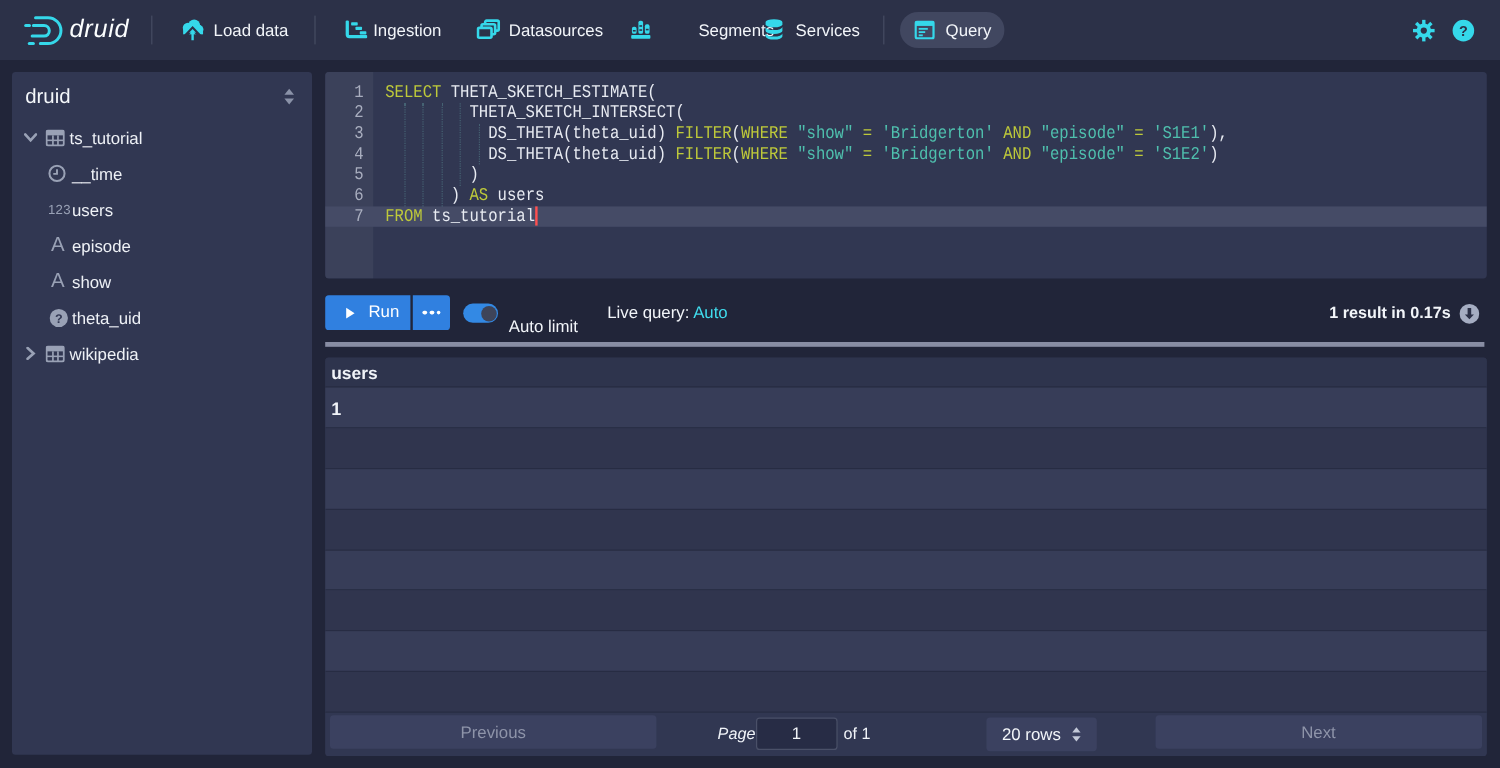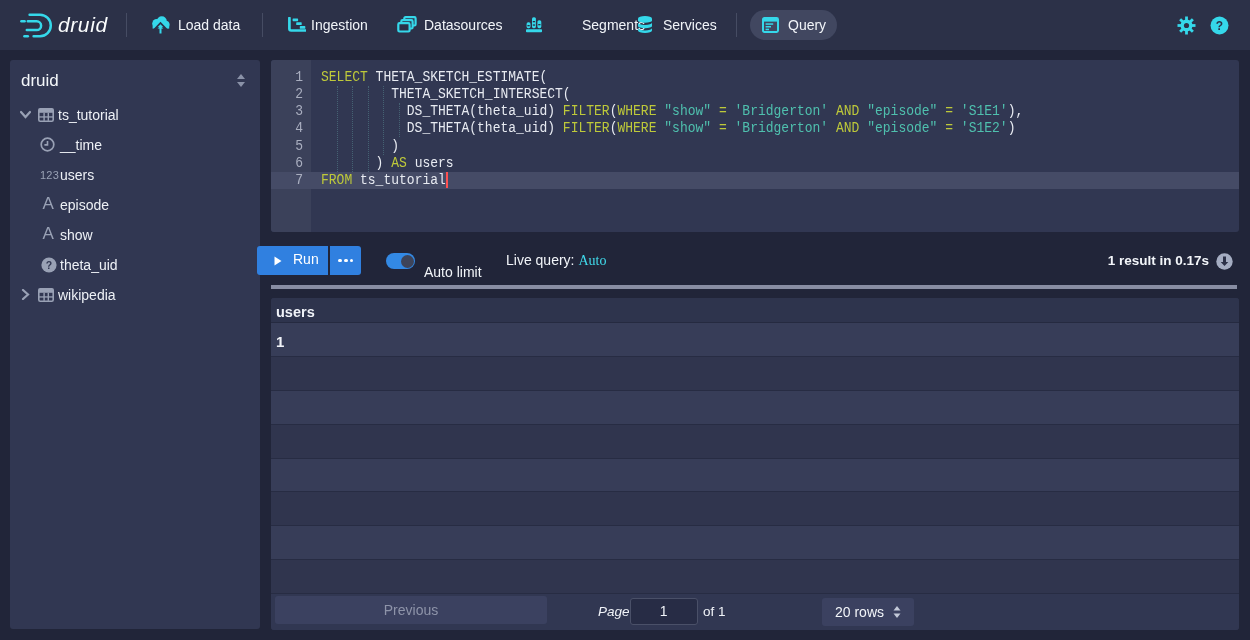--- a/index.html
+++ b/index.html
@@ -20,21 +20,21 @@
   #editor { left:271px; top:60px; width:968px; height:172px; background:#313752; border-radius:3px; overflow:hidden; }
   #gutter { position:absolute; left:0; top:0; width:39.5px; height:172px; background:#3b415a; }
   #gutternums { position:absolute; left:0; top:8.6px; width:32px; text-align:right; font-family:"Liberation Mono", monospace; font-size:13px; line-height:14.96px; color:#a9aebf; transform:scaleY(1.15); transform-origin:0 0; }
   #activeline { position:absolute; left:0; top:111.8px; width:968px; height:17.4px; background:#454b66; }
   #code { position:absolute; left:50px; top:8.6px; font-family:"Liberation Mono", monospace; font-size:13px; line-height:14.96px; color:#e8ebf2; white-space:pre; transform:scaleY(1.15); transform-origin:0 0; }
   #code .k { color:#bec93a; }
   #code .s { color:#4fc0ae; }
   .ig { position:absolute; width:0; border-left:1px dotted rgba(95,150,155,0.45); }
   #cursor { position:absolute; left:174.5px; top:112.4px; width:2px; height:16px; background:#ff5050; }
   
-  #runbtn { position:absolute; left:257px; top:246px; width:104px; height:29px; }
+  #runbtn { position:absolute; left:271px; top:246px; width:104px; height:29px; }
   #runmain { position:absolute; left:0; top:0; width:71px; height:29px; background:#3080e0; border-radius:3px 0 0 3px; }
   #runmore { position:absolute; left:72.5px; top:0; width:31.5px; height:29px; background:#3080e0; border-radius:0 3px 3px 0; }
   #runlabel { position:absolute; left:36px; top:5px; color:#fff; font-size:14px; }
   .rundot { position:absolute; top:12.5px; width:3.8px; height:3.8px; border-radius:50%; background:#fff; }
   #toggle { position:absolute; left:385.5px; top:253px; width:29.5px; height:16px; background:#3389e4; border-radius:8px; }
   #knob { position:absolute; right:1.5px; top:1.5px; width:13px; height:13px; border-radius:50%; background:#3e4459; }
   .runtxt { position:absolute; top:252px; color:#f2f5f9; font-size:14px; white-space:nowrap; }
   
   #splitter { left:271px; top:285px; width:966px; height:3.6px; background:#888da3; }
   
@@ -249,21 +249,21 @@
     </svg>
   <div id="runlabel">Run</div>
   <div class="rundot" style="left:81px;"></div>
   <div class="rundot" style="left:86.8px;"></div>
   <div class="rundot" style="left:92.6px;"></div>
 </div>
 <div id="toggle" class="abs">
     <div id="knob"></div>
   </div>
 <div class="runtxt" style="left:424px;margin-top:12px;">Auto limit</div>
-<div class="runtxt" style="left:506px;">Live query: <span style="color:#40dced;font-family:Liberation Serif, serif;">Auto</span></div>
+<div class="runtxt" style="left:506px;">Live query: <span style="color:#40dced;">Auto</span></div>
 <div class="runtxt" style="left:1083px; width:126px; text-align:right; font-weight:bold; font-size:13.5px; top:253px;">1 result in 0.17s</div>
 <svg class="abs" style="left:1216px;top:253px;" width="17" height="17" viewBox="0 0 17 17">
   <circle cx="8.5" cy="8.5" r="8.2" fill="#a5adc2"></circle>
   <path d="M8.5,13 L4.7,9 h2.3 V3.6 h3 V9 h2.3 z" fill="#2c3148"></path>
 </svg>
 
 <div id="splitter" class="abs"></div>
 
 <div id="results" class="abs">
   <div id="thead">
@@ -284,14 +284,15 @@
     <div class="ptxt" style="left:327px;font-style:italic;">Page</div>
     <div id="pginput">1</div>
     <div class="ptxt" style="left:432px;">of 1</div>
     <div id="rowsel">
       <span style="position:absolute;left:13px;">20 rows</span>
       <svg style="position:absolute;left:69px;top:7px;" width="12" height="14" viewBox="0 0 12 14">
         <path d="M6,1 L9.5,5.5 H2.5 z" fill="#c3c9d8"></path>
         <path d="M6,13 L2.5,8.5 H9.5 z" fill="#c3c9d8"></path>
       </svg>
     </div>
+    <div class="pbtn" style="left:691.5px;width:272.5px;">Next</div>
   </div>
 </div>
 
 </body></html>

